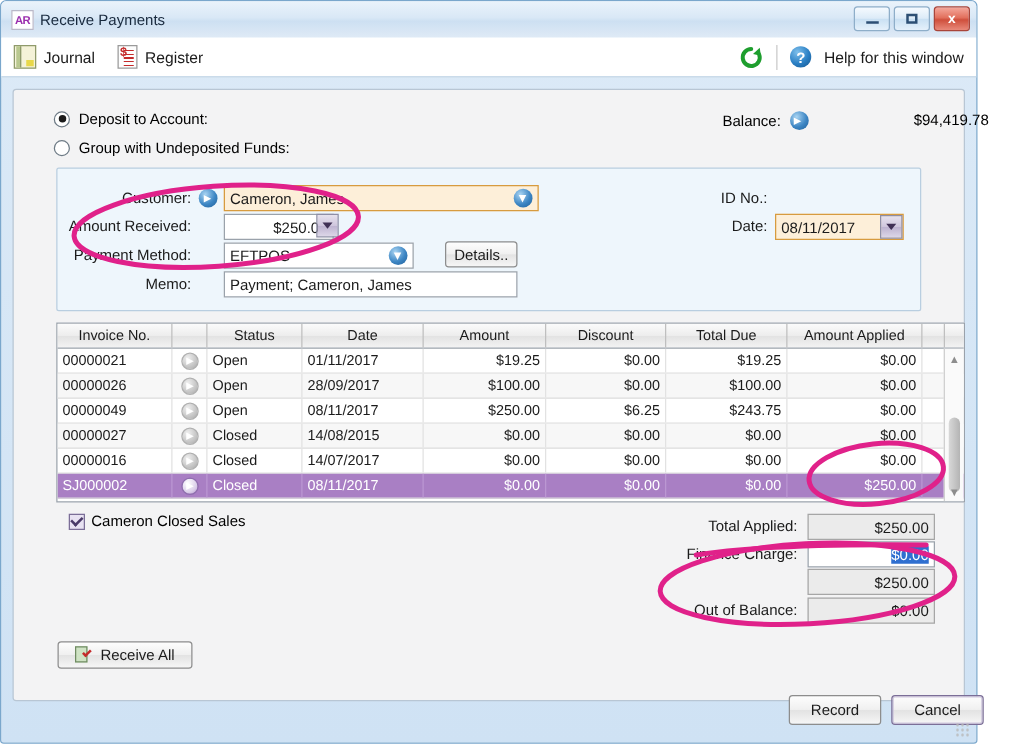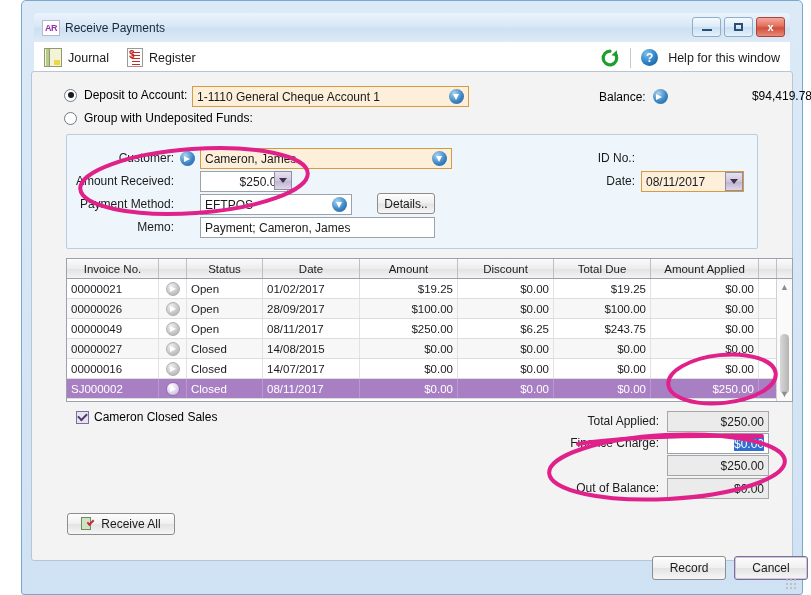--- a/index.html
+++ b/index.html
@@ -12,22 +12,21 @@
     background: #ffffff;
   }
 
   
   .window {
     position: absolute; left: 0; top: 0;
     width: 782px; height: 595px;
     background: linear-gradient(to bottom, #dceaf7 0%, #cfe2f4 100%);
     border: 1px solid #7aa7cc;
     border-radius: 5px 5px 3px 3px;
-    padding: 12px;
-    margin-left: 21px;
+    padding: 0;
   }
   .titlebar {
     position: relative;
     height: 29px;
     background: linear-gradient(to bottom, #eaf3fb 0%, #d9e8f6 45%, #cde0f2 55%, #dfeaf6 100%);
     border-radius: 4px 4px 0 0;
     display: flex; align-items: center;
   }
   .title-icon {
     width: 18px; height: 16px; margin-left: 8px; margin-right: 5px;
@@ -238,24 +237,20 @@
       <span class="help-lbl">Help for this window</span>
     </div>
   </div>
 
   <div class="content">
 
     <div class="row" style="position:absolute;left:32px;top:16px;">
       <span class="radio on"></span>
       <span>Deposit to Account:</span>
     </div>
-    <div class="fld focus" style="position:absolute;left:160px;top:14px;width:277px;">
-      <span class="val">1-1110 General Cheque Account 1</span>
-      <span class="chev-blue"></span>
-    </div>
 
     <div class="row" style="position:absolute;left:32px;top:39px;">
       <span class="radio"></span>
       <span>Group with Undeposited Funds:</span>
     </div>
 
     <div class="row" style="position:absolute;left:567px;top:17px;gap:7px;">
       <span>Balance:</span>
       <span class="arrow-blue"></span>
     </div>
@@ -308,21 +303,21 @@
         <div style="width:108px">Amount Applied</div>
         <div style="width:18px"></div>
       </div>
       <div id="grid-body">
           <div class="gr">
             <div class="" style="width: 92px;">00000021</div>
             <div class="c-c" style="width: 28px;">
               <span class="arrow-gray"></span>
             </div>
             <div class="" style="width: 76px;">Open</div>
-            <div class="" style="width: 97px;">01/02/2017</div>
+            <div class="" style="width: 97px;">01/11/2017</div>
             <div class="c-r" style="width: 98px;">$19.25</div>
             <div class="c-r" style="width: 96px;">$0.00</div>
             <div class="c-r" style="width: 97px;">$19.25</div>
             <div class="c-r" style="width: 108px;">$0.00</div>
             <div style="width: 18px;"></div>
           </div>
           <div class="gr alt">
             <div class="" style="width: 92px;">00000026</div>
             <div class="c-c" style="width: 28px;">
               <span class="arrow-gray"></span>

